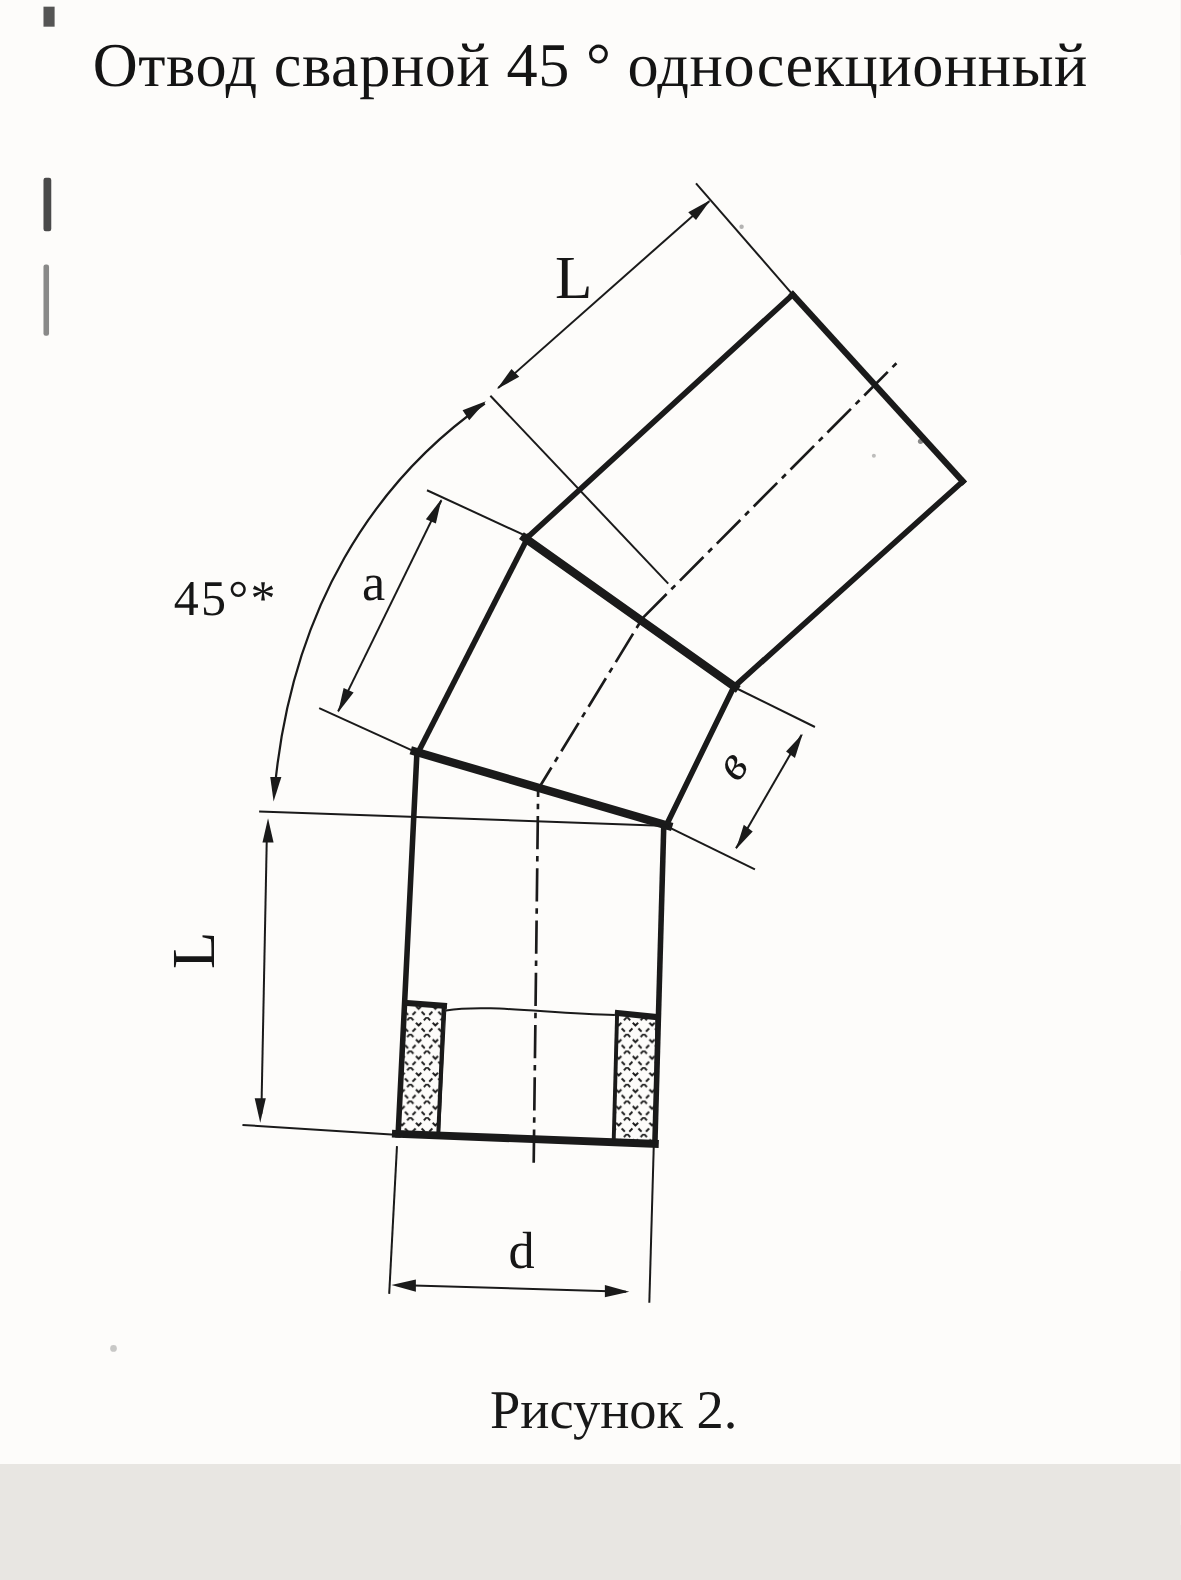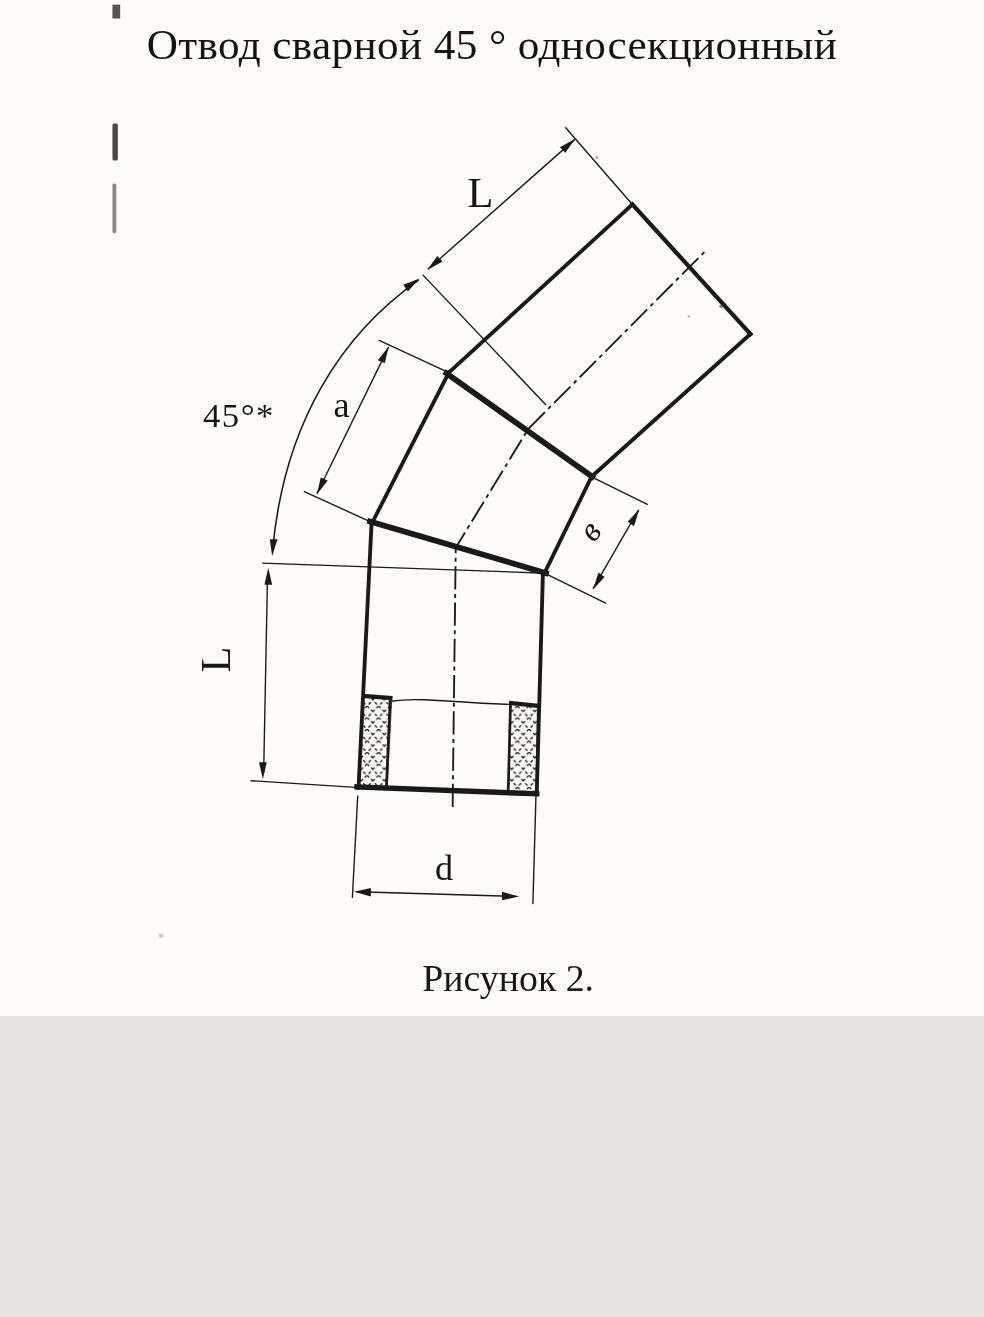--- a/index.html
+++ b/index.html
@@ -1,18 +1,18 @@
 <!DOCTYPE html>
 <html><head>
 <meta charset="utf-8">
 <style>
   html,body{margin:0;padding:0;background:#e8e6e2;}
   .page{
     position:relative;
-    width:984px;height:1016px;
+    width:984px;height:1220px;
     margin:0 auto;
     background:#fdfcfa;
     overflow:hidden;
     font-family:"Liberation Serif","DejaVu Serif",serif;
   }
   svg{display:block;width:100%;height:100%;}
   .ink{stroke:#1a1a1a;fill:none;}
   .title-text{
     font-family:"Liberation Serif","DejaVu Serif",serif;
     font-size:56px;fill:#141414;letter-spacing:.5px;

